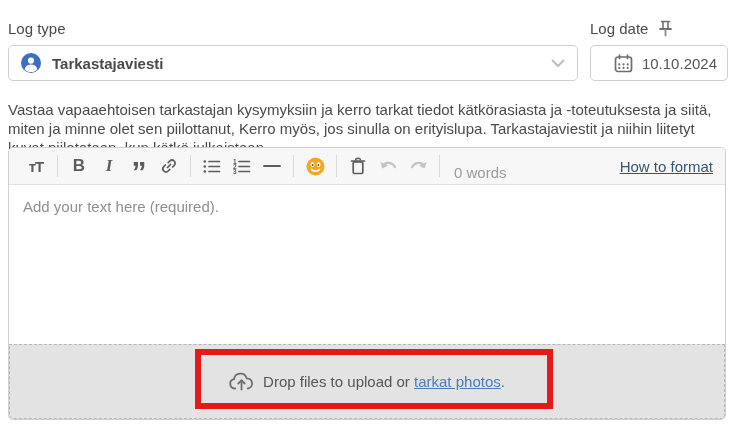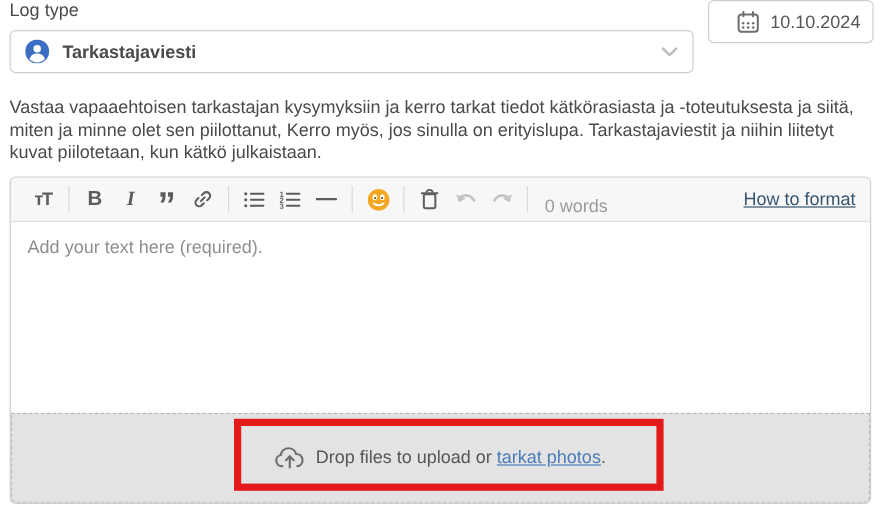--- a/index.html
+++ b/index.html
@@ -5,21 +5,21 @@
   * { margin: 0; padding: 0; box-sizing: border-box; }
   html, body { background: #ffffff; }
   body {
     width: 736px; height: 427px;
     font-family: "Liberation Sans", "DejaVu Sans", sans-serif;
     color: #4a4a4a; overflow: hidden;
   }
   .page { position: relative; width: 736px; height: 427px; }
 
   
-  .form-row { display: flex; justify-content: space-between; padding: 0 8px 0 8px; }
+  .form-row { display: flex; justify-content: space-between; padding: 20px 8px 0 8px; }
   .field-label { font-size: 15px; color: #4a4a4a; display: block; margin-bottom: 8px; }
   .label-row { display: flex; align-items: center; gap: 10px; margin-bottom: 8px; }
   .label-row .field-label { margin-bottom: 0; }
 
   .select-box {
     width: 570px; height: 36px;
     border: 1px solid #cfcfcf; border-radius: 5px; background: #fff;
     display: flex; align-items: center; padding: 0 12px; gap: 11px;
     font-size: 15px; color: #4a4a4a; cursor: pointer; font-weight: bold;
   }
@@ -109,20 +109,31 @@
         <span class="grow">Tarkastajaviesti</span>
         <span>
           <svg width="14" height="9" viewBox="0 0 14 9">
               <path d="M1.5 1.5 L7 7 L12.5 1.5" fill="none" stroke="#bdbdbd" stroke-width="2" stroke-linecap="round" stroke-linejoin="round"></path>
             </svg>
         </span>
       </div>
     </div>
 
     <div>
+      <div class="label-row">
+        <label class="field-label">Log date</label>
+        <span>
+          <svg width="15" height="17" viewBox="0 0 15 17">
+            <path d="M3.5 1.5 H11.5" stroke="#6e6e6e" stroke-width="1.6" stroke-linecap="round" fill="none"></path>
+            <path d="M5 2 V8 M10 2 V8" stroke="#6e6e6e" stroke-width="1.6" fill="none"></path>
+            <path d="M2 9 H13" stroke="#6e6e6e" stroke-width="1.8" stroke-linecap="round" fill="none"></path>
+            <path d="M7.5 9.5 V15.5" stroke="#8a8a8a" stroke-width="1.8" stroke-linecap="round" fill="none"></path>
+          </svg>
+        </span>
+      </div>
       <div class="date-box">
         <span>
           <svg width="19" height="19" viewBox="0 0 19 19">
             <rect x="1.5" y="3" width="16" height="14.5" rx="2.5" fill="none" stroke="#6e6e6e" stroke-width="1.7"></rect>
             <path d="M5.5 1 V4.5 M13.5 1 V4.5" stroke="#6e6e6e" stroke-width="1.7" stroke-linecap="round"></path>
             <g fill="#6e6e6e">
               <circle cx="5.3" cy="10.4" r="1.05"></circle>
                 <circle cx="9.5" cy="10.4" r="1.05"></circle>
                 <circle cx="13.7" cy="10.4" r="1.05"></circle>
               <circle cx="5.3" cy="13.9" r="1.05"></circle>

